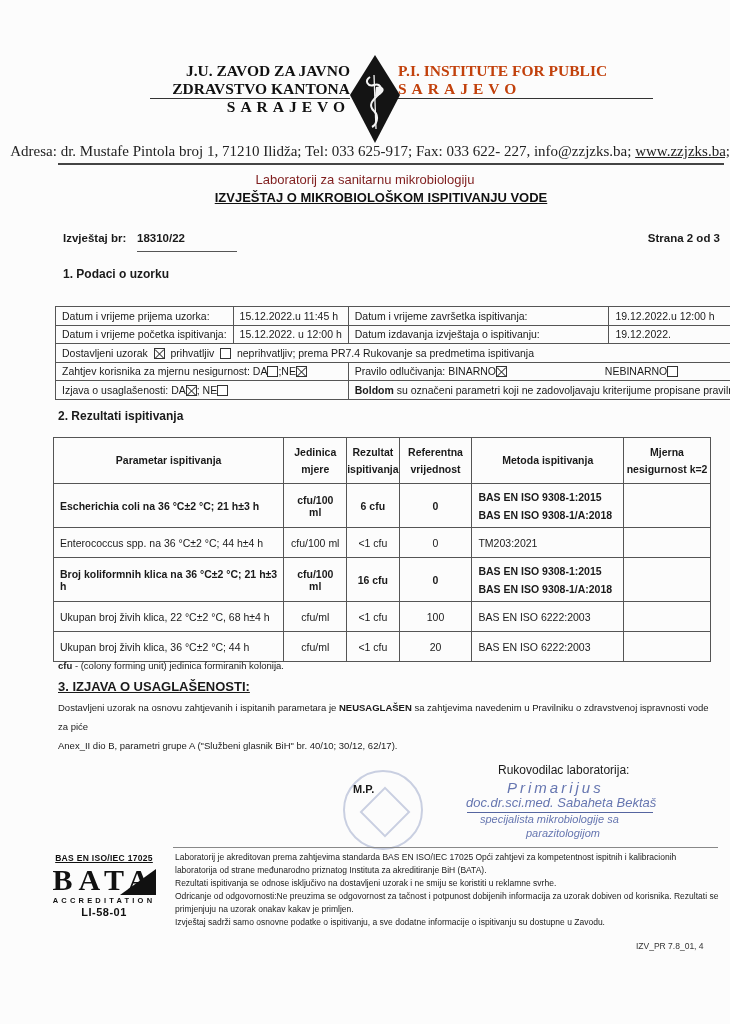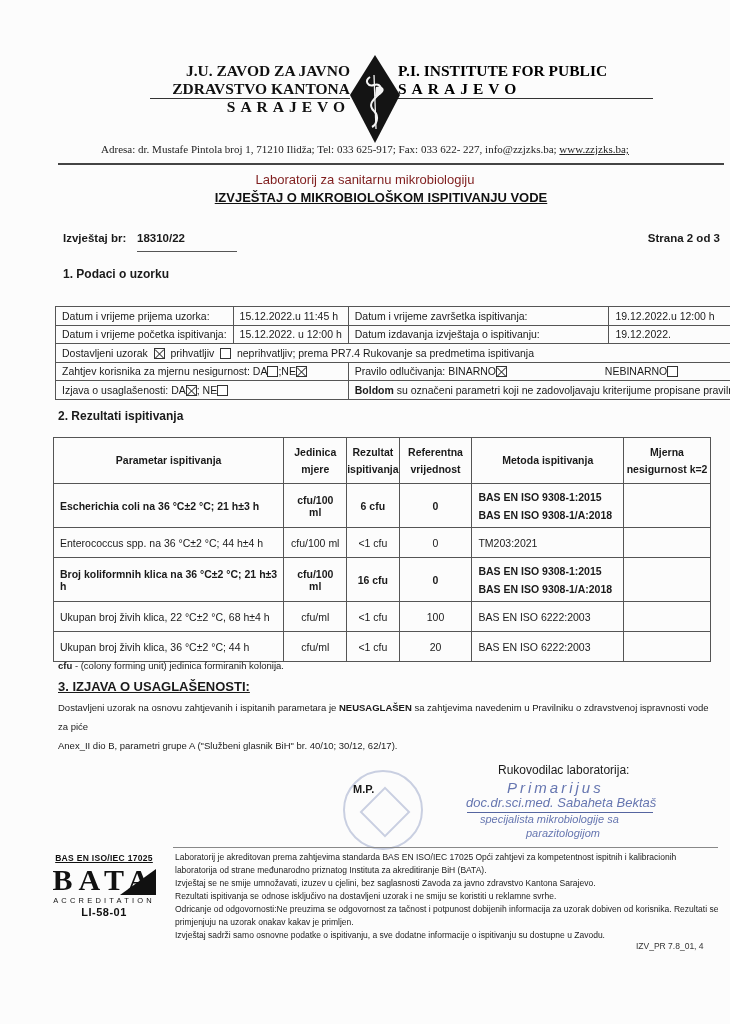--- a/index.html
+++ b/index.html
@@ -1,26 +1,26 @@
 <!DOCTYPE html>
 <html><head>
 <meta charset="utf-8">
 <style>
   * { box-sizing: border-box; margin: 0; padding: 0; }
   html, body { width: 730px; height: 1024px; background: #fcfcfc; overflow: hidden; }
   body { position: relative; font-family: "Liberation Sans", sans-serif; color: #1a1a1a; }
 
   
   .hdr-left { position: absolute; left: 150px; top: 62px; width: 200px; text-align: right; font-family: "Liberation Serif", serif; font-weight: bold; font-size: 15.5px; line-height: 18px; color: #111; }
-  .hdr-right { position: absolute; left: 398px; top: 62px; width: 260px; text-align: left; font-family: "Liberation Serif", serif; font-weight: bold; font-size: 15.5px; line-height: 18px; color: #000000; }
+  .hdr-right { position: absolute; left: 398px; top: 62px; width: 260px; text-align: left; font-family: "Liberation Serif", serif; font-weight: bold; font-size: 15.5px; line-height: 18px; color: #c2410c; }
   .hdr-sarajevo { letter-spacing: 5px; }
   .hdr-line { position: absolute; top: 98px; height: 1px; background: #333; }
   .logo { position: absolute; left: 350px; top: 55px; width: 50px; height: 88px; }
 
-  .address { position: absolute; left: 0; top: 143px; width: 730px; text-align: center; font-family: "Liberation Serif", serif; font-size: 11px; color: #222; }
+  .address { position: absolute; left: 0; top: 143px; width: 730px; text-align: right; font-family: "Liberation Serif", serif; font-size: 15px; color: #222; }
   .address .web { text-decoration: underline; }
   .rule { position: absolute; left: 58px; top: 163px; width: 666px; height: 2px; background: #444; }
 
   .lab-title { position: absolute; left: 0; top: 172px; width: 730px; text-align: center; font-size: 13px; color: #7f1d1d; }
   .report-title { position: absolute; left: 0; top: 190px; width: 730px; text-align: center; font-size: 13px; font-weight: bold; text-decoration: underline; color: #111; margin-left: 16px; }
 
   .rep-no-label { position: absolute; left: 63px; top: 232px; font-size: 11.5px; font-weight: bold; }
   .rep-no-val { position: absolute; left: 137px; top: 232px; font-size: 11.5px; font-weight: bold; width: 100px; border-bottom: 1px solid #555; padding-bottom: 7px; }
   .page-no { position: absolute; right: 10px; top: 232px; font-size: 11.5px; font-weight: bold; }
 
@@ -62,21 +62,21 @@
   .sig-line { position: absolute; left: 467px; top: 812px; width: 186px; height: 1px; background: #5565a0; }
   .sig3 { position: absolute; left: 480px; top: 813px; font-size: 11px; font-style: italic; color: #6676b0; }
   .sig4 { position: absolute; left: 526px; top: 827px; font-size: 11px; font-style: italic; color: #6676b0; }
 
   
   .f-rule { position: absolute; left: 173px; top: 847px; width: 545px; height: 1px; background: #888; }
   .bata { position: absolute; left: 48px; top: 853px; width: 112px; text-align: center; color: #111; }
   .bata-std { font-size: 8.5px; font-weight: bold; text-decoration: underline; letter-spacing: 0.3px; }
   .bata-mark { position: relative; height: 30px; margin-top: 2px; }
   .bata-word { font-family: "Liberation Serif", serif; font-size: 30px; font-weight: bold; letter-spacing: 6px; line-height: 30px; }
-  .bata-acc { font-size: 7.5px; font-weight: normal; letter-spacing: 3.2px; margin-top: 1px; }
+  .bata-acc { font-size: 7.5px; font-weight: bold; letter-spacing: 3.2px; margin-top: 1px; }
   .bata-li { font-size: 11px; font-weight: bold; margin-top: 1px; letter-spacing: 0.5px; }
   .foot-text { position: absolute; left: 175px; top: 851px; width: 545px; font-size: 8.5px; line-height: 13px; color: #222; }
   .form-code { position: absolute; left: 636px; top: 941px; font-size: 8.5px; color: #333; }
 </style>
 </head>
 <body>
 
 <div class="hdr-line" style="left:150px; width:200px;"></div>
 <div class="hdr-line" style="left:398px; width:255px;"></div>
 
@@ -263,18 +263,17 @@
     <div class="bata-word">BATA</div>
     <svg style="position:absolute; right:4px; top:4px;" width="36" height="26" viewBox="0 0 36 26">
         <polygon points="0,26 36,0 36,26" fill="#111"></polygon>
       </svg>
   </div>
   <div class="bata-acc">ACCREDITATION</div>
   <div class="bata-li">LI-58-01</div>
 </div>
 <div class="foot-text">
   <div>Laboratorij je akreditovan prema zahtjevima standarda BAS EN ISO/IEC 17025 Opći zahtjevi za kompetentnost ispitnih i kalibracionih laboratorija od strane međunarodno priznatog Instituta za akreditiranje BiH (BATA).</div>
-  <div>Izvještaj se ne smije umnožavati, izuzev u cjelini, bez saglasnosti Zavoda za javno zdravstvo Kantona Sarajevo.</div>
   <div>Rezultati ispitivanja se odnose isključivo na dostavljeni uzorak i ne smiju se koristiti u reklamne svrhe.</div>
   <div>Odricanje od odgovornosti:Ne preuzima se odgovornost za tačnost i potpunost dobijenih informacija za uzorak dobiven od korisnika. Rezultati se primjenjuju na uzorak onakav kakav je primljen.</div>
   <div>Izvještaj sadrži samo osnovne podatke o ispitivanju, a sve dodatne informacije o ispitivanju su dostupne u Zavodu.</div>
 </div>
 <div class="form-code">IZV_PR 7.8_01, 4</div>
 
 </body></html>

